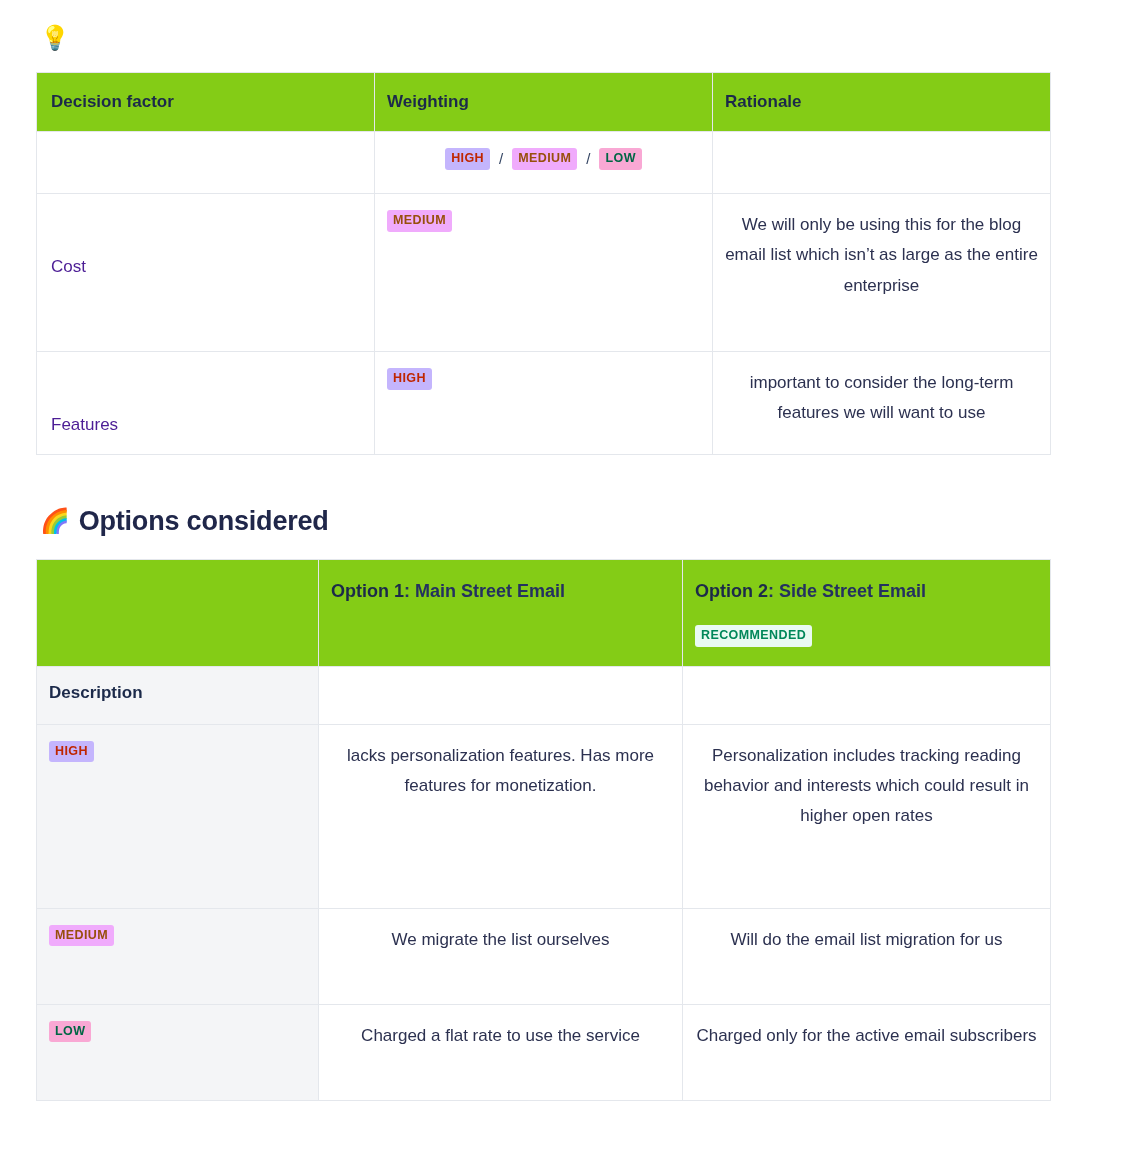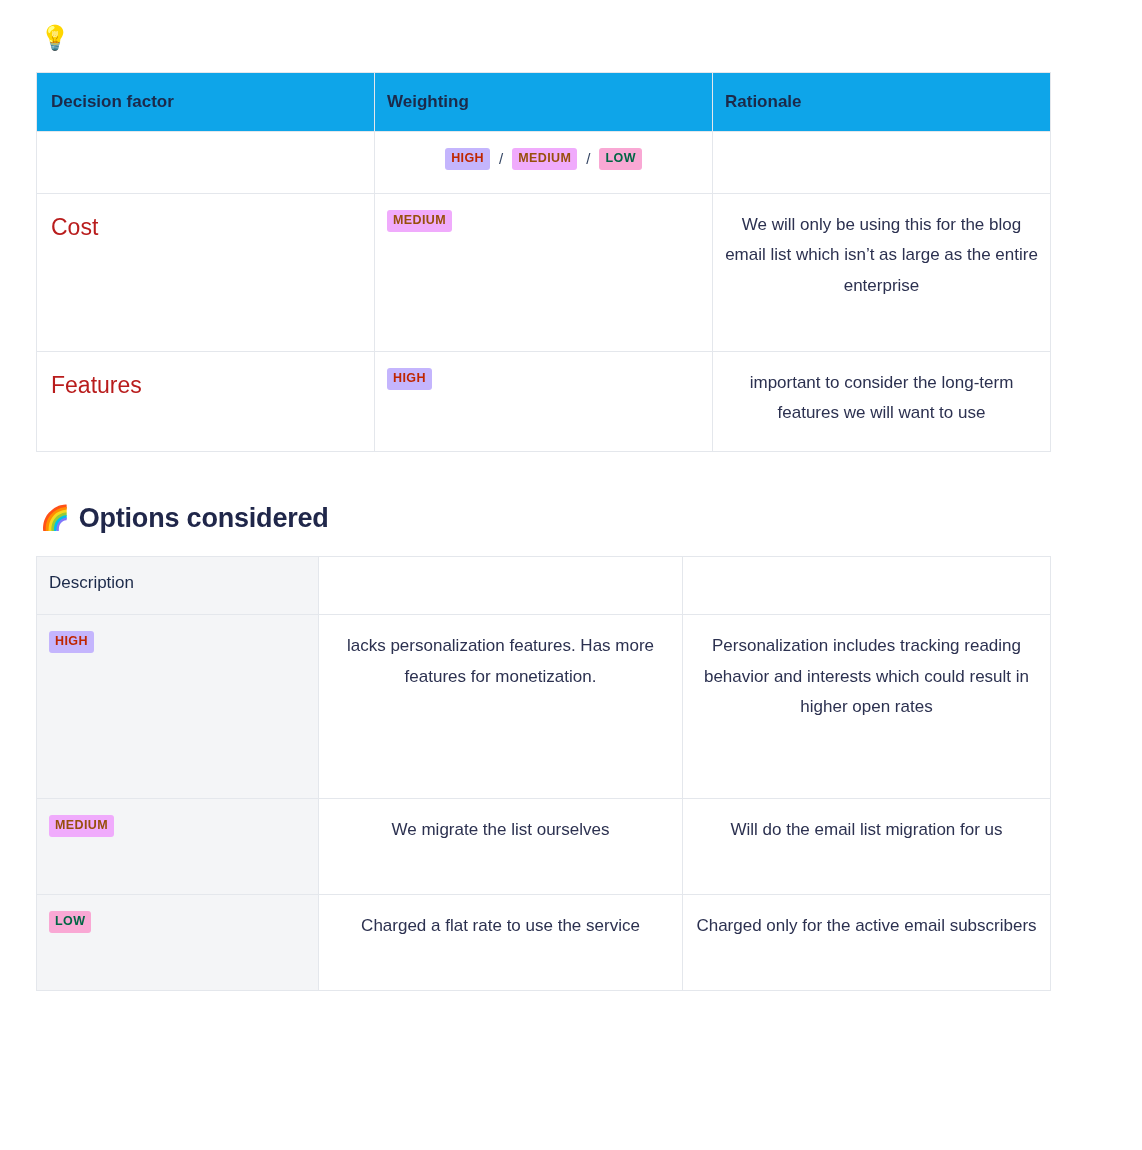--- a/index.html
+++ b/index.html
@@ -48,39 +48,40 @@
     background: #ffffff;
   }
   td, th {
     border: 1px solid #e4e7ec;
     vertical-align: top;
     padding: 16px 12px 16px 12px;
     text-align: left;
     font-weight: 400;
   }
   .hdr-row td, .hdr-row th {
-    background: #0ea5e9;
+    background: #84cc16;
     font-weight: 700;
     font-size: 17px;
     color: #1c2a4a;
     padding-top: 19px;
     padding-bottom: 19px;
   }
   .cell-text {
     font-size: 17px;
     line-height: 1.78;
     color: #2c3150;
     display: block;
     text-align: center;
   }
   .cell-label {
-    font-size: 23px;
+    font-size: 17px;
     line-height: 1.5;
-    color: #b91c1c;
+    color: #4c1d95;
     display: block;
+    margin-top: 44px;
   }
 
   
   .t1 .c1 { width: 338px; }
   .t1 .c2 { width: 338px; }
   .t1 .c3 { width: 338px; }
   .t1 .r-legend td { height: 62px; padding-top: 14px; }
   .t1 .r-cost td { height: 158px; }
   .t1 .r-feat td { height: 100px; }
   .t1 .cell-pad-left { padding-left: 14px; }
@@ -96,21 +97,21 @@
   .t2 .r-low td  { height: 96px; }
 
   .opt-title {
     font-size: 18px;
     line-height: 1.35;
     color: #243160;
   }
   .opt-title b { font-weight: 700; color: #1c2a4a; }
   .desc-label {
     font-size: 17px;
-    font-weight: 400;
+    font-weight: 700;
     color: #1c2a4a;
   }
 
   
   .badge {
     display: inline-block;
     font-size: 12.5px;
     font-weight: 700;
     letter-spacing: 0.4px;
     padding: 3px 6px 3px 6px;
@@ -206,20 +207,34 @@
     <span>Options considered</span>
   </h1>
 
   <table class="t2">
     <colgroup>
         <col class="c1">
         <col class="c2">
         <col class="c3">
       </colgroup>
     <tbody>
+      <tr class="hdr-row r-head">
+        <th class="firstcol"></th>
+        <th>
+          <span class="opt-title"><b>Option 1</b><span>:</span>
+            <span>Main Street Email</span></span>
+        </th>
+        <th>
+          <span class="opt-title"><b>Option 2</b><span>:</span>
+            <span>Side Street Email</span></span>
+          <div class="rec-wrap">
+            <span class="badge badge-rec">RECOMMENDED</span>
+          </div>
+        </th>
+      </tr>
 
       <tr class="r-desc">
         <td class="firstcol cell-pad-left">
           <span class="desc-label">Description</span>
         </td>
         <td>
           <span class="cell-text"></span>
         </td>
         <td>
           <span class="cell-text"></span>

